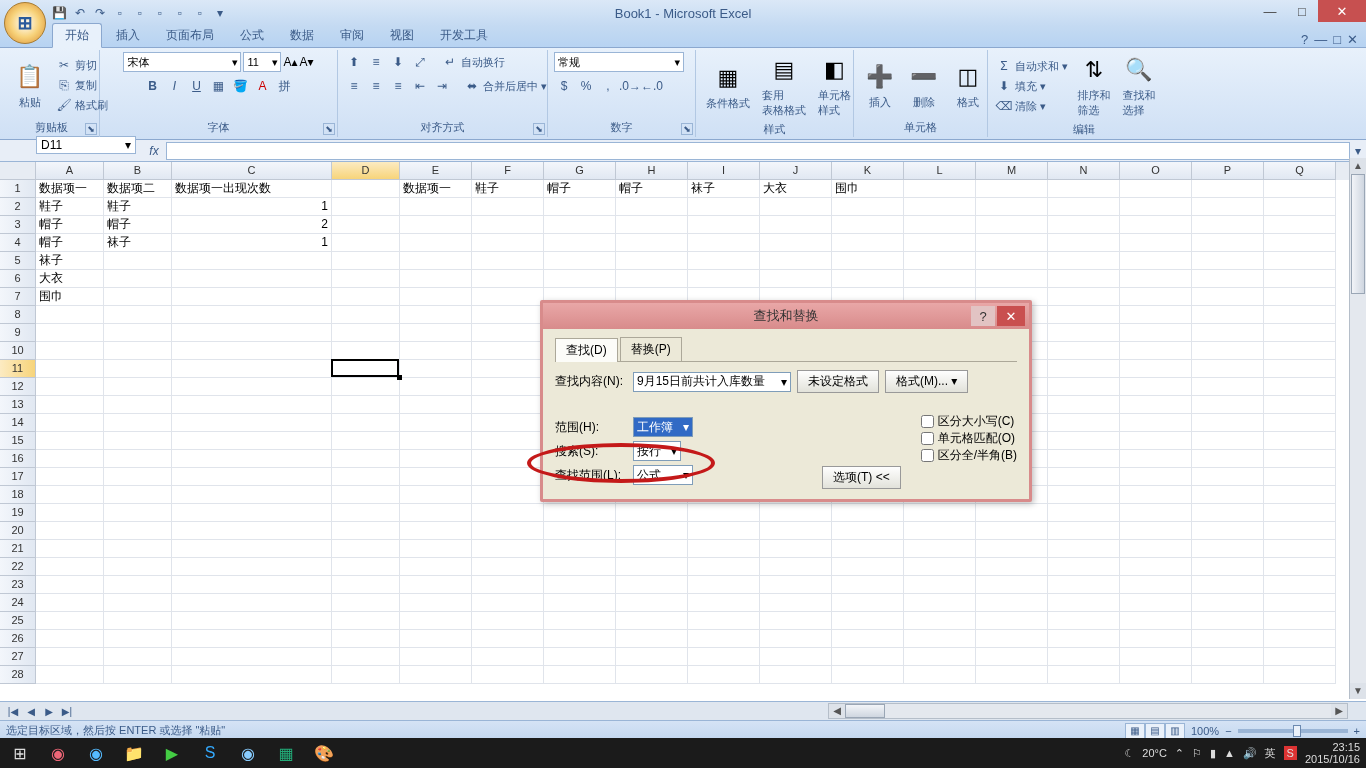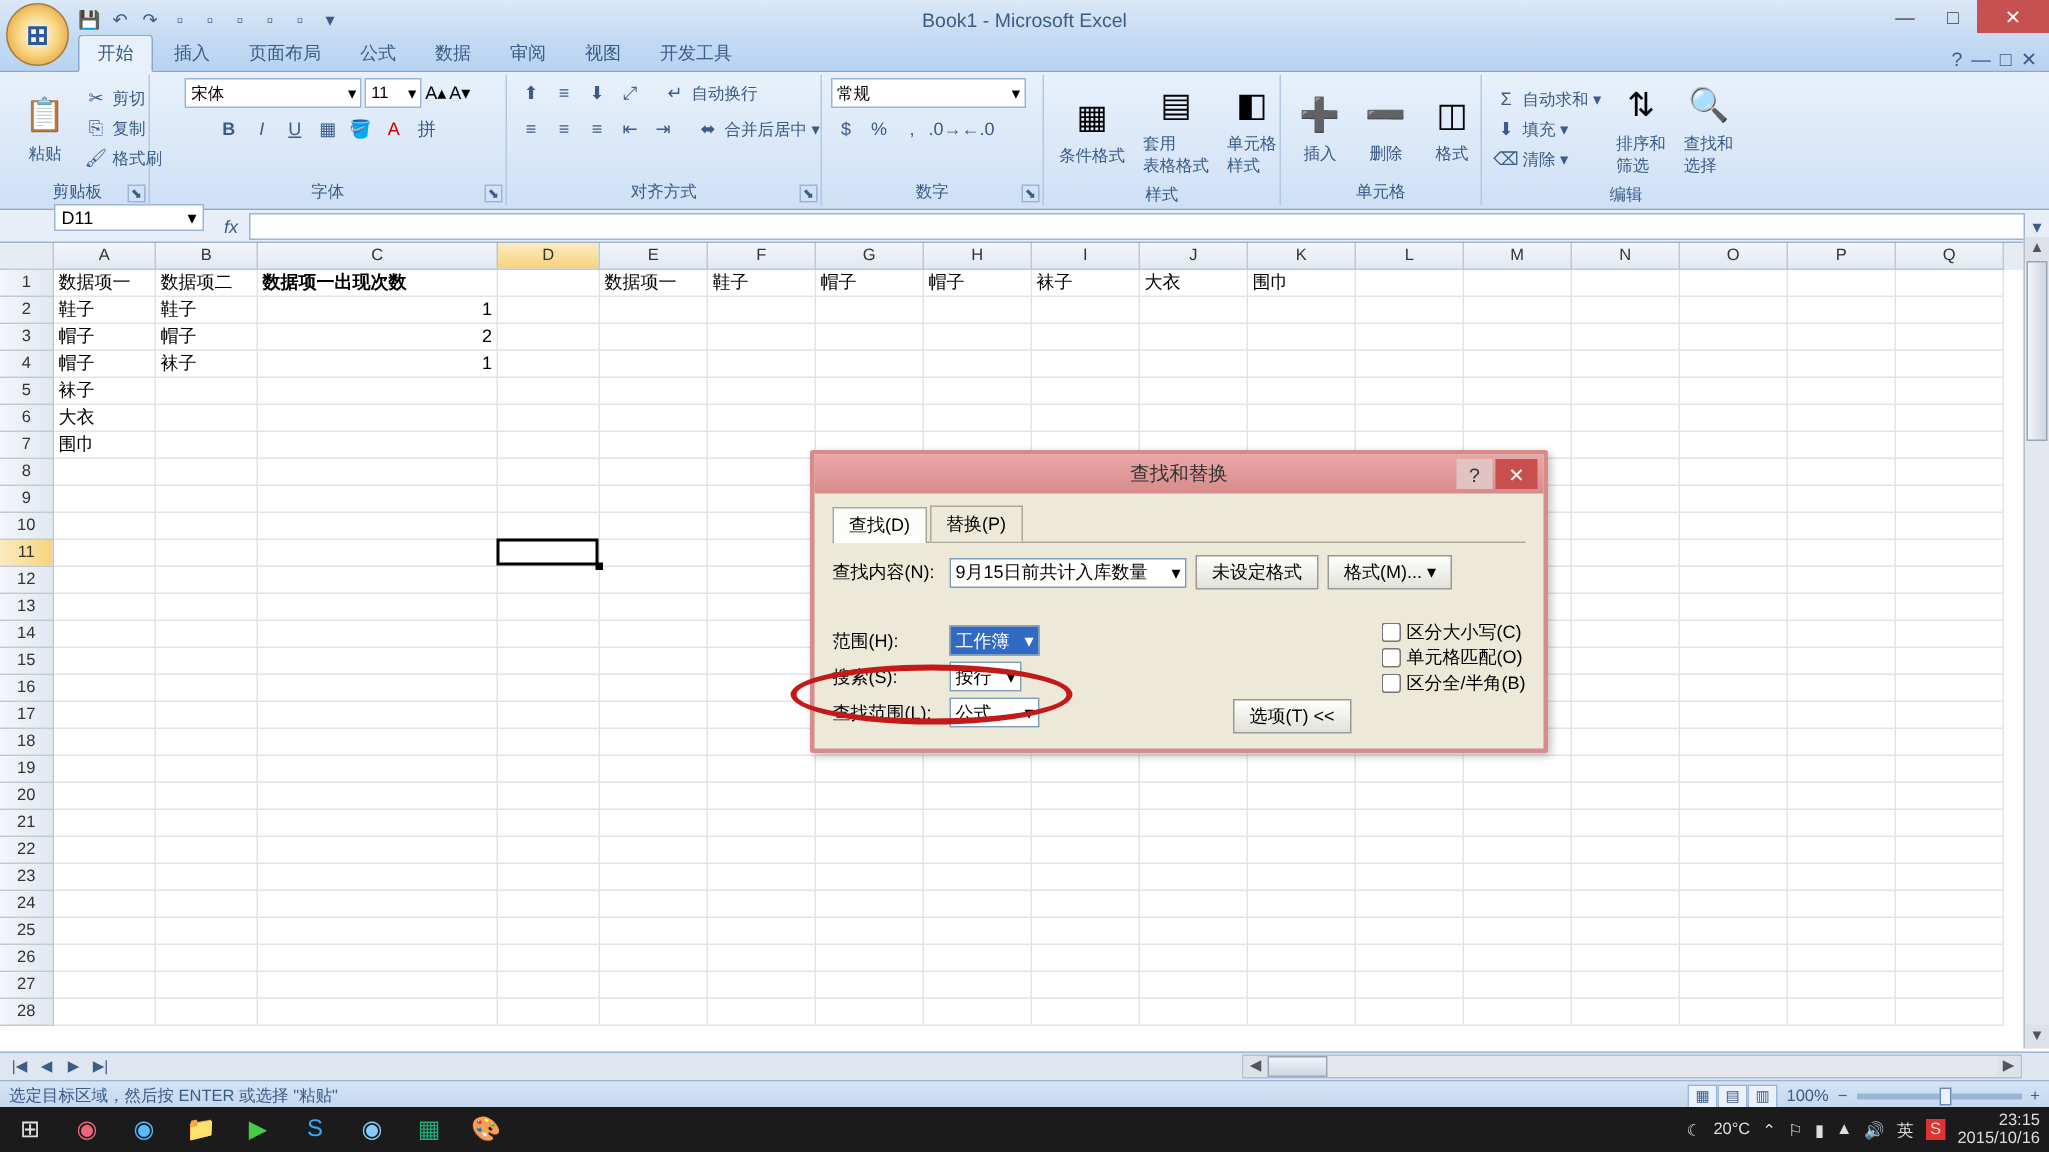--- a/index.html
+++ b/index.html
@@ -390,21 +390,21 @@
       <div class="rh">23</div>
       <div class="rh">24</div>
       <div class="rh">25</div>
       <div class="rh">26</div>
       <div class="rh">27</div>
       <div class="rh">28</div>
     </div>
   <div class="cells" id="cells">
       <div class="cell" style="left: 0px; top: 0px; width: 68px; height: 18px;">数据项一</div>
       <div class="cell" style="left: 68px; top: 0px; width: 68px; height: 18px;">数据项二</div>
-      <div class="cell" style="left: 136px; top: 0px; width: 160px; height: 18px; font-weight: bold;">数据项一出现次数</div>
+      <div class="cell" style="left: 136px; top: 0px; width: 160px; height: 18px;">数据项一出现次数</div>
       <div class="cell" style="left: 296px; top: 0px; width: 68px; height: 18px;"></div>
       <div class="cell" style="left: 364px; top: 0px; width: 72px; height: 18px;">数据项一</div>
       <div class="cell" style="left: 436px; top: 0px; width: 72px; height: 18px;">鞋子</div>
       <div class="cell" style="left: 508px; top: 0px; width: 72px; height: 18px;">帽子</div>
       <div class="cell" style="left: 580px; top: 0px; width: 72px; height: 18px;">帽子</div>
       <div class="cell" style="left: 652px; top: 0px; width: 72px; height: 18px;">袜子</div>
       <div class="cell" style="left: 724px; top: 0px; width: 72px; height: 18px;">大衣</div>
       <div class="cell" style="left: 796px; top: 0px; width: 72px; height: 18px;">围巾</div>
       <div class="cell" style="left: 868px; top: 0px; width: 72px; height: 18px;"></div>
       <div class="cell" style="left: 940px; top: 0px; width: 72px; height: 18px;"></div>

